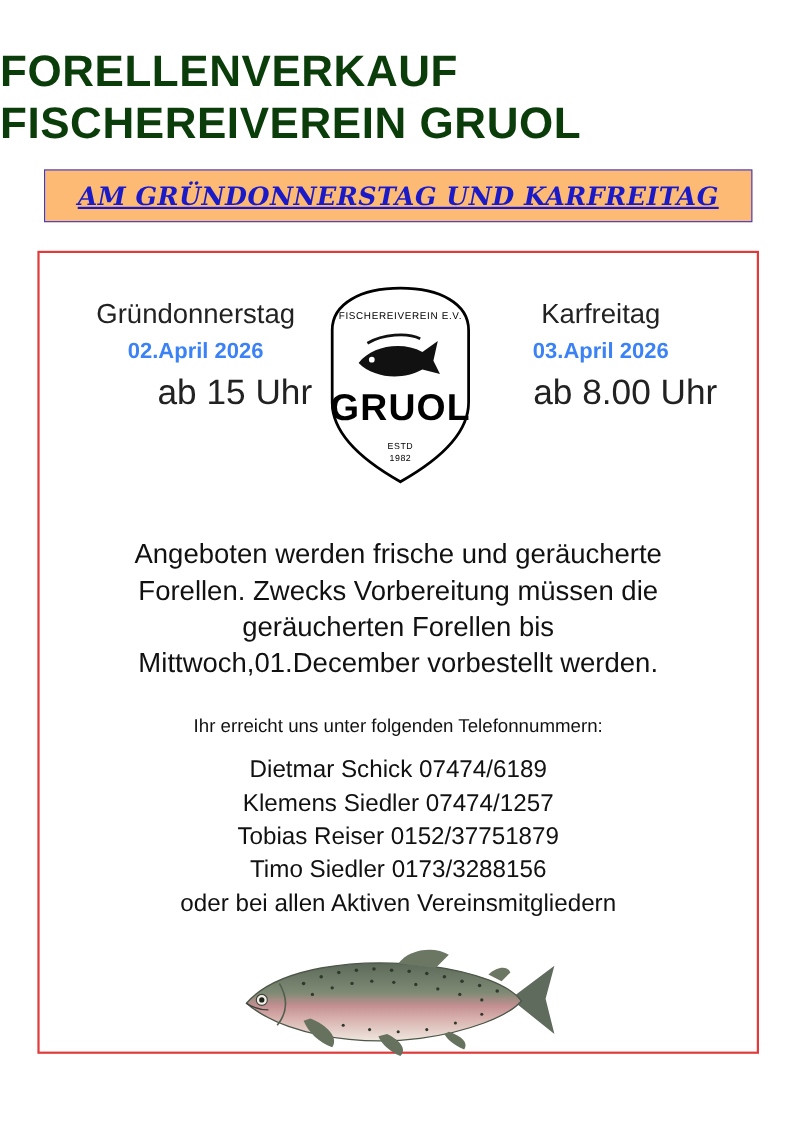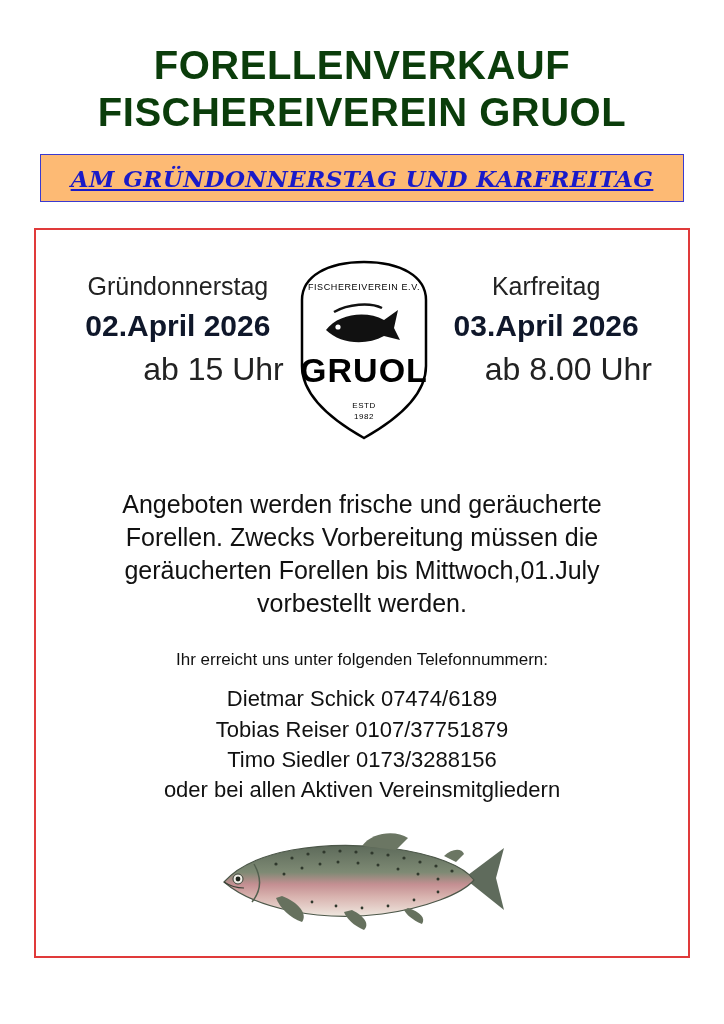--- a/index.html
+++ b/index.html
@@ -18,21 +18,20 @@
     position: relative;
     width: 724px;
     height: 1024px;
     box-sizing: border-box;
     padding: 0;
   }
 
   
   .heading {
     margin-top: 42px;
-    text-align: center;
     color: #0b3d0b;
     font-weight: bold;
     font-size: 40px;
     line-height: 1.18;
     letter-spacing: 0.5px;
   }
   .heading .line {
     display: block;
     white-space: nowrap;
   }
@@ -79,23 +78,23 @@
   .date-col {
     width: 230px;
     text-align: center;
     line-height: 1.34;
   }
   .date-col .day {
     font-size: 25px;
     color: #222222;
   }
   .date-col .date {
-    font-size: 30px;
-    font-weight: bold;
-    color: #0f172a;
+    font-size: 20px;
+    font-weight: bold;
+    color: #3b82f6;
     margin-top: 2px;
   }
   .date-col .time {
     font-size: 32px;
     color: #222222;
     margin-top: 2px;
     text-align: right;
   }
 
   
@@ -205,27 +204,28 @@
       </div>
 
       <div class="date-col">
         <div class="day">Karfreitag</div>
         <div class="date">03.April 2026</div>
         <div class="time">ab 8.00 Uhr</div>
       </div>
 
     </div>
 
-    <div class="offer">Angeboten werden frische und geräucherte Forellen. Zwecks Vorbereitung müssen die geräucherten Forellen bis Mittwoch,01.July vorbestellt werden.</div>
+    <div class="offer">Angeboten werden frische und geräucherte Forellen. Zwecks Vorbereitung müssen die geräucherten Forellen bis Mittwoch,01.December vorbestellt werden.</div>
 
     <div class="contact-lead">Ihr erreicht uns unter folgenden Telefonnummern:</div>
 
     <div class="phones">
       <div>Dietmar Schick 07474/6189</div>
-      <div>Tobias Reiser 0107/37751879</div>
+      <div>Klemens Siedler 07474/1257</div>
+      <div>Tobias Reiser 0152/37751879</div>
       <div>Timo Siedler 0173/3288156</div>
       <div>oder bei allen Aktiven Vereinsmitgliedern</div>
     </div>
 
     <div class="fish-wrap">
       <svg class="fish" viewBox="0 0 300 110">
         <defs>
           <linearGradient id="body" x1="0" y1="0" x2="0" y2="1">
             <stop offset="0%" stop-color="#5d6a5a"></stop>
             <stop offset="38%" stop-color="#7e8a74"></stop>

